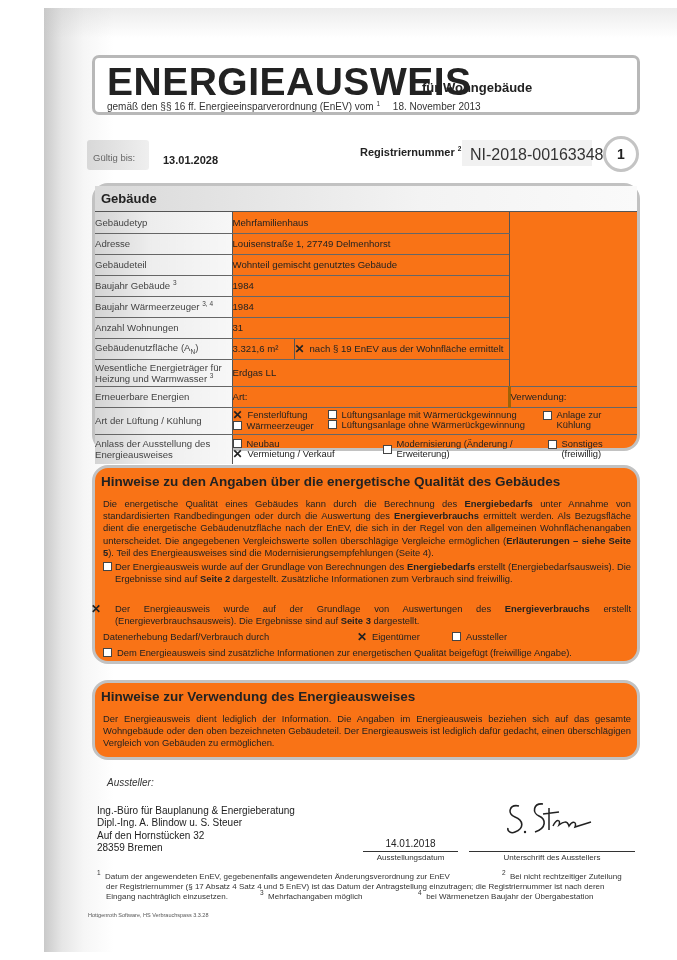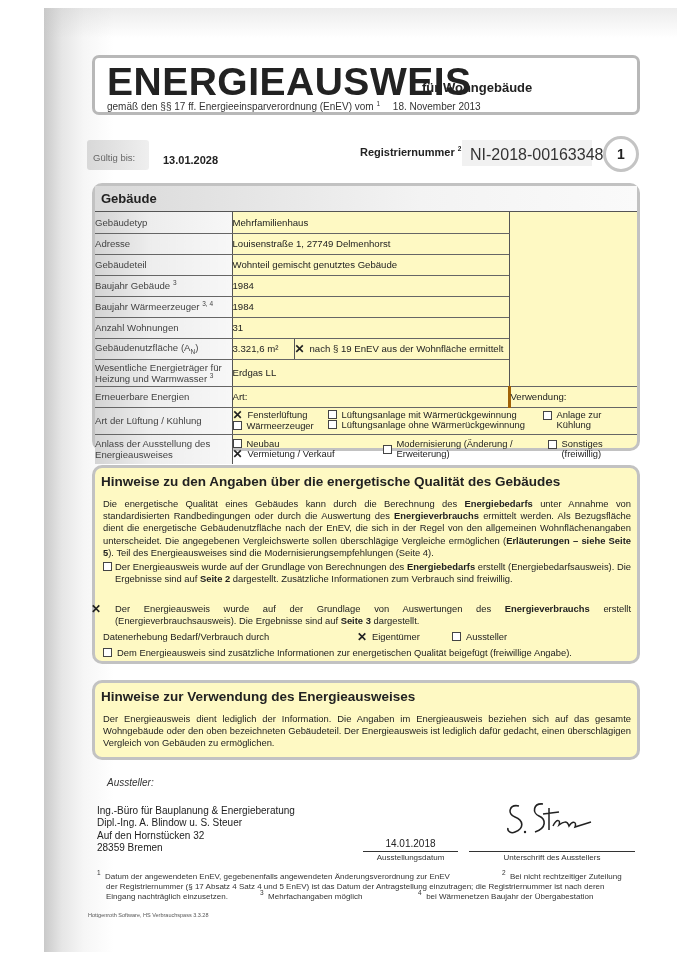--- a/index.html
+++ b/index.html
@@ -44,21 +44,21 @@
   .reg-value-bg { position: absolute; left: 462px; top: 140px; width: 130px; height: 26px; background: #f1f1f1; }
   .reg-value { position: absolute; left: 470px; top: 146px; font-size: 16px; color: #333; }
   .page-circle {
     position: absolute; left: 603px; top: 136px; width: 36px; height: 36px;
     border: 3px solid #c4c4c4; border-radius: 50%; background: #fff;
     font-size: 14px; font-weight: bold; text-align: center; line-height: 30px; color: #222;
   }
 
   
   .box {
-    position: absolute; border: 3px solid #c2c2c2; border-radius: 10px; background: #fef9c3;
+    position: absolute; border: 3px solid #c2c2c2; border-radius: 16px; background: #f97316;
   }
   .box-title { font-size: 13px; font-weight: bold; color: #222; }
 
   
   .bld { left: 92px; top: 183px; width: 548px; height: 268px; }
   .bld-head {
     position: absolute; left: 0; top: 0; width: 100%; height: 26px;
     background: linear-gradient(to right, #d9d9d9, #f3f3f3 60%, #fafafa);
     border-bottom: 1px solid #555;
   }
@@ -104,21 +104,21 @@
 </head>
 <body>
 
 <div class="sheet"></div>
 <div class="sheet-shade-top"></div>
 
 <div class="header-box">
   <div class="title-main">ENERGIEAUSWEIS</div>
   <div class="title-sub">für Wohngebäude</div>
   <div class="title-law">
-    <span>gemäß den §§ 17 ff. Energieeinsparverordnung (EnEV) vom</span>
+    <span>gemäß den §§ 16 ff. Energieeinsparverordnung (EnEV) vom</span>
     <sup>1</sup>
     <span class="date">18. November 2013</span>
   </div>
 </div>
 
 <div class="valid-label-bg"></div>
 <div class="valid-label">Gültig bis:</div>
 <div class="valid-date">13.01.2028</div>
 <div class="reg-label">
   <span>Registriernummer</span>

